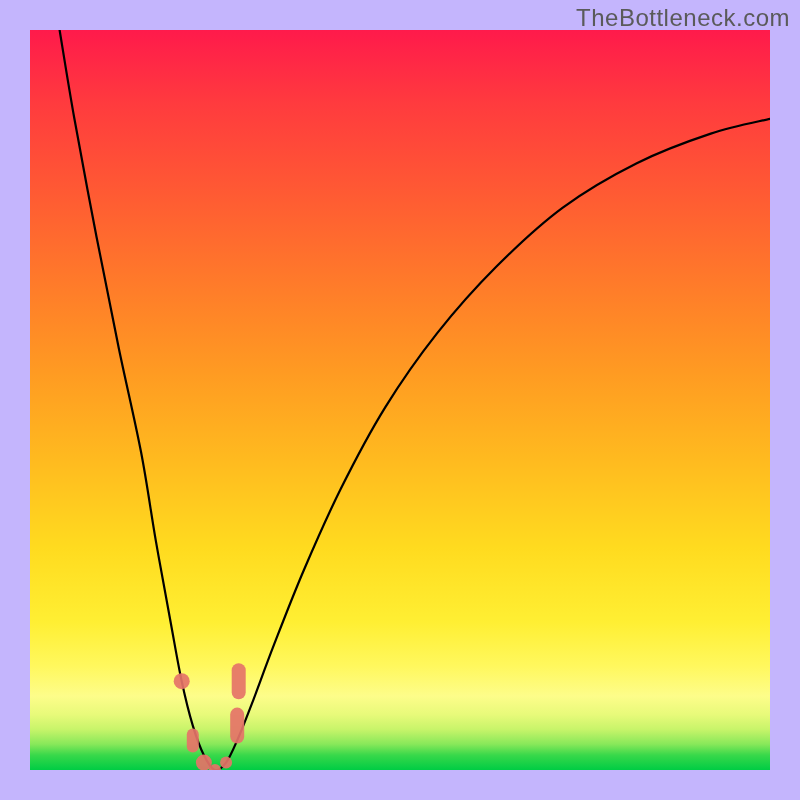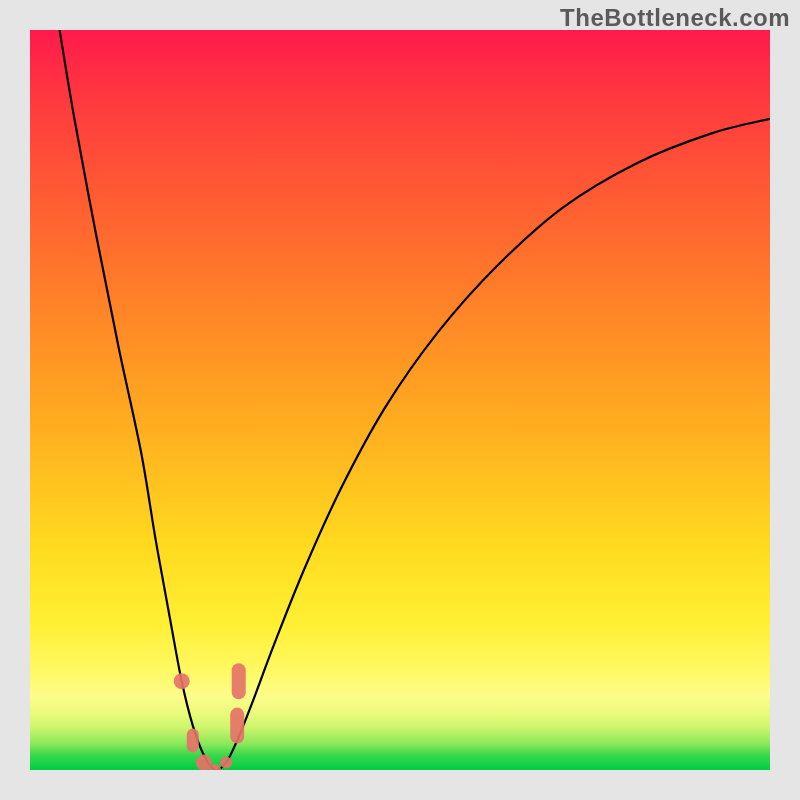--- a/index.html
+++ b/index.html
@@ -8,22 +8,21 @@
     width: 800px;
     height: 800px;
     background: #000;
     overflow: hidden;
     font-family: Arial, Helvetica, sans-serif;
   }
   .stage {
     position: relative;
     width: 800px;
     height: 800px;
-    background: #e5e5e5;
-    font-weight: bold;
+    background: #c4b5fd;
   }
   .plot-area {
     position: absolute;
     left: 30px;
     top: 30px;
     width: 740px;
     height: 740px;
     overflow: hidden;
   }
   .gradient {

